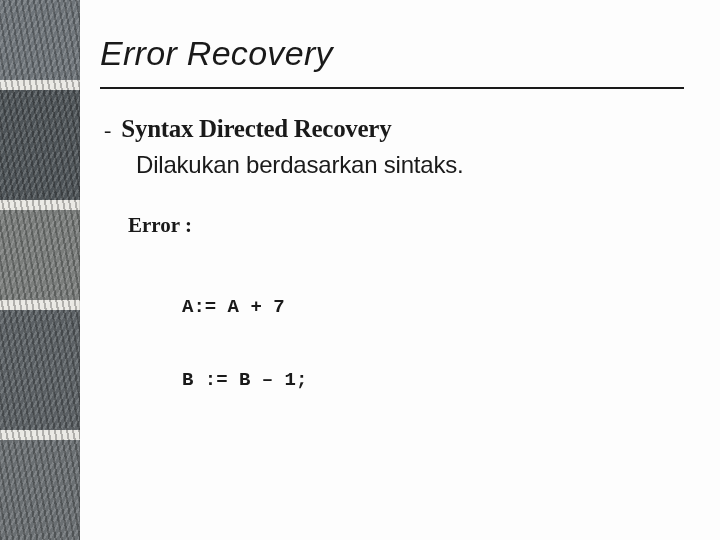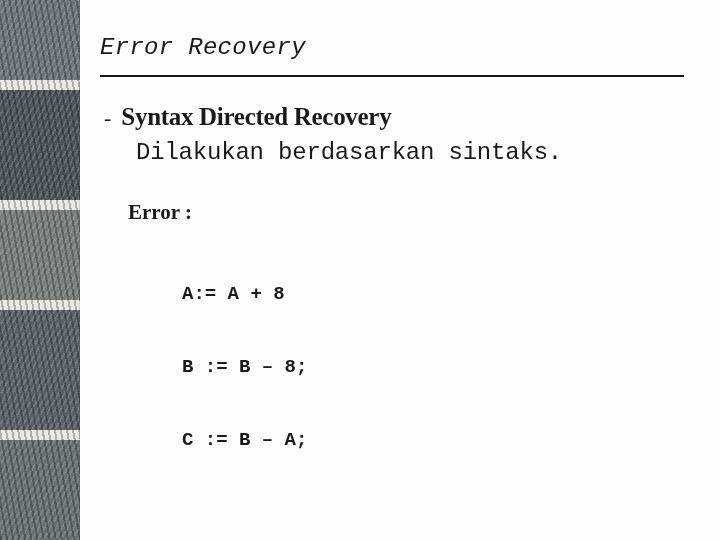--- a/index.html
+++ b/index.html
@@ -38,22 +38,22 @@
     flex: 0 0 80px;
     border-right: 1px solid rgba(0,0,0,0.1);
   }
   .main {
     flex: 1;
     padding: 34px 36px 20px 20px;
     position: relative;
   }
   .title {
     font-style: italic;
-    font-family: Liberation Mono, monospace;
-    font-size: 24px;
+    font-family: Liberation Sans, sans-serif;
+    font-size: 34px;
     font-weight: 500;
     margin-bottom: 14px;
     letter-spacing: 0.3px;
   }
   .title-rule {
     border: none;
     border-top: 2.5px solid #1a1a1a;
     margin-bottom: 26px;
   }
   .bullet-row {
@@ -66,21 +66,21 @@
     font-size: 22px;
     line-height: 1;
   }
   .bullet-head {
     font-family: Georgia, 'Times New Roman', serif;
     font-weight: 700;
     font-size: 25px;
     letter-spacing: -0.3px;
   }
   .bullet-body {
-    font-family: Liberation Mono, monospace;
+    font-family: Liberation Sans, sans-serif;
     font-size: 24px;
     margin: 8px 0 0 36px;
     letter-spacing: -0.2px;
   }
   .example-label {
     font-family: Georgia, 'Times New Roman', serif;
     font-size: 21px;
     font-weight: 600;
     margin: 34px 0 8px 28px;
   }
@@ -105,19 +105,18 @@
 
   <div class="bullet-row">
     <span class="dash">-</span>
     <span class="bullet-head">Syntax Directed Recovery</span>
   </div>
   <div class="bullet-body">Dilakukan berdasarkan sintaks.</div>
 
   <div class="example-label">Error :</div>
 
   <div class="codeblock">
-    <div>A:= A + 8</div>
-    <div>B := B – 8;</div>
-    <div>C := B – A;</div>
+    <div>A:= A + 7</div>
+    <div>B := B – 1;</div>
     
   </div>
 
 </div>
 
 </body></html>

